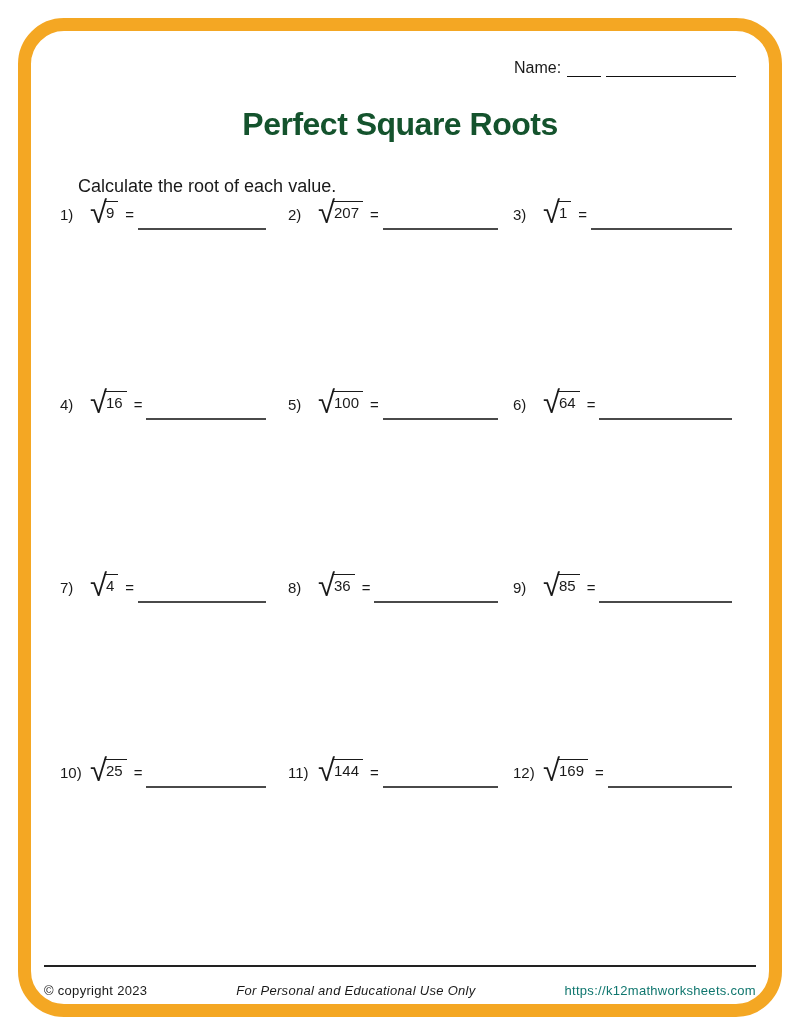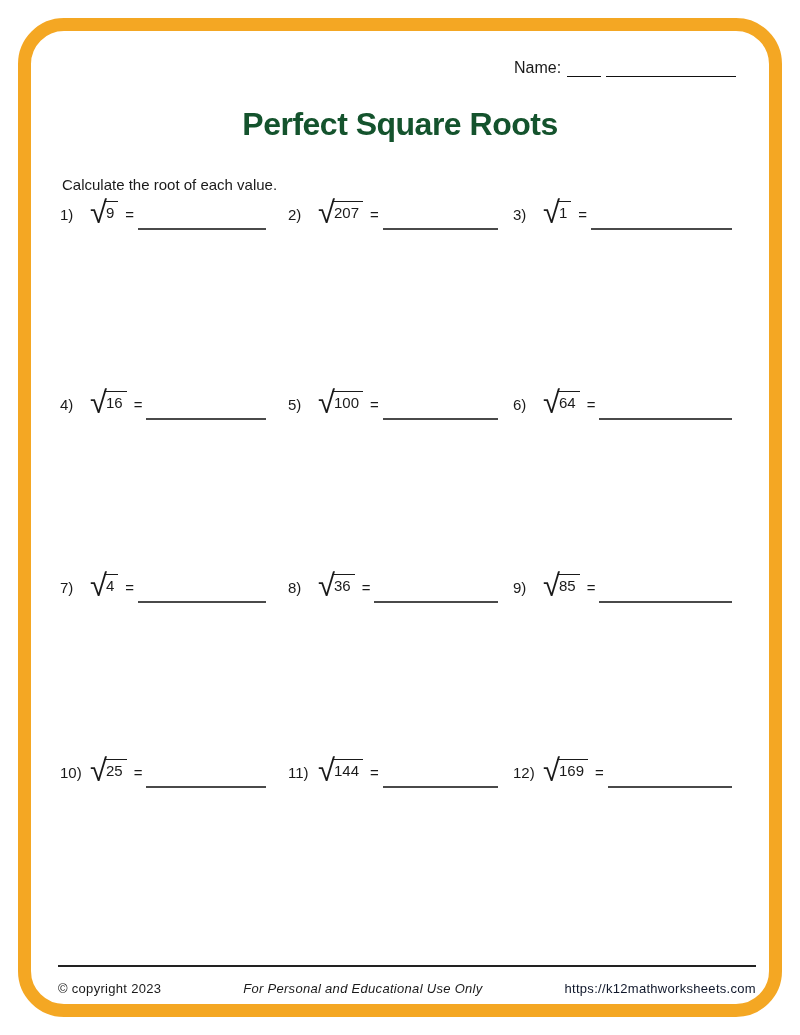--- a/index.html
+++ b/index.html
@@ -19,46 +19,46 @@
   }
   .name-label{margin-right:6px;}
   .name-blank-seg1{display:inline-block;width:34px;height:18px;border-bottom:1.5px solid #111;}
   .name-blank-seg2{display:inline-block;width:130px;height:18px;border-bottom:1.5px solid #111;margin-left:5px;}
   
   .title{
     position:absolute;top:106px;left:0;width:100%;text-align:center;
     font-size:32px;font-weight:700;letter-spacing:-0.5px;margin:0;color:#14532d;
   }
   
-  .instruction{position:absolute;top:176px;left:62px;font-size:15px;}
+  .instruction{position:absolute;top:176px;left:78px;font-size:18px;}
   
   .row{position:absolute;left:0;width:100%;height:42px;}
   .row1{top:197px}.row2{top:387px}.row3{top:570px}.row4{top:755px}
   .problem{position:absolute;top:0;display:flex;align-items:flex-start;}
   .c1{left:60px;width:206px}
   .c2{left:288px;width:210px}
   .c3{left:513px;width:219px}
   .pnum{min-width:30px;font-size:15px;padding-top:9px;white-space:nowrap;}
   .sqrt{display:inline-flex;align-items:flex-start;}
   .radical{font-size:31px;line-height:31px;}
   .radicand{
     font-size:15px;line-height:15px;border-top:1.6px solid #1a1a1a;
     margin-left:-3px;margin-top:3.5px;padding:3px 4px 0 2px;
   }
   .eq{font-size:15px;padding-top:9px;margin:0 4px 0 7px;}
   .answer-line{flex:1;height:31px;border-bottom:2px solid #4a4a4a;}
   
   .footer{
-    position:absolute;left:58px;right:44px;top:965px;
-    border-top:2px solid #222;padding-top:6px;
+    position:absolute;left:44px;right:44px;top:965px;
+    border-top:2px solid #222;padding-top:16px;
     display:flex;justify-content:space-between;align-items:baseline;
     font-size:13px;letter-spacing:0.3px;
   }
   .footer .mid{text-align:center;font-style:italic;}
-  .footer .url{color:#0f172a;text-decoration:none;margin-top:8px;}
+  .footer .url{color:#0f766e;text-decoration:none;}
 </style>
 </head>
 <body>
 
 <div class="frame"></div>
 
 <div class="name-row">
   <span class="name-label">Name:</span>
   <span class="name-blank-seg1"></span>
   <span class="name-blank-seg2"></span>

